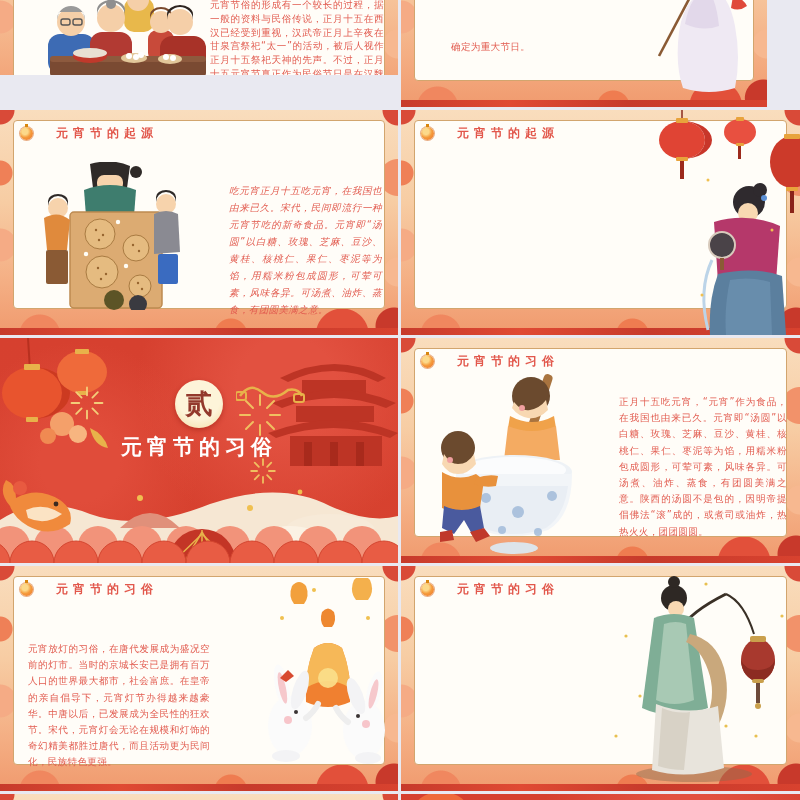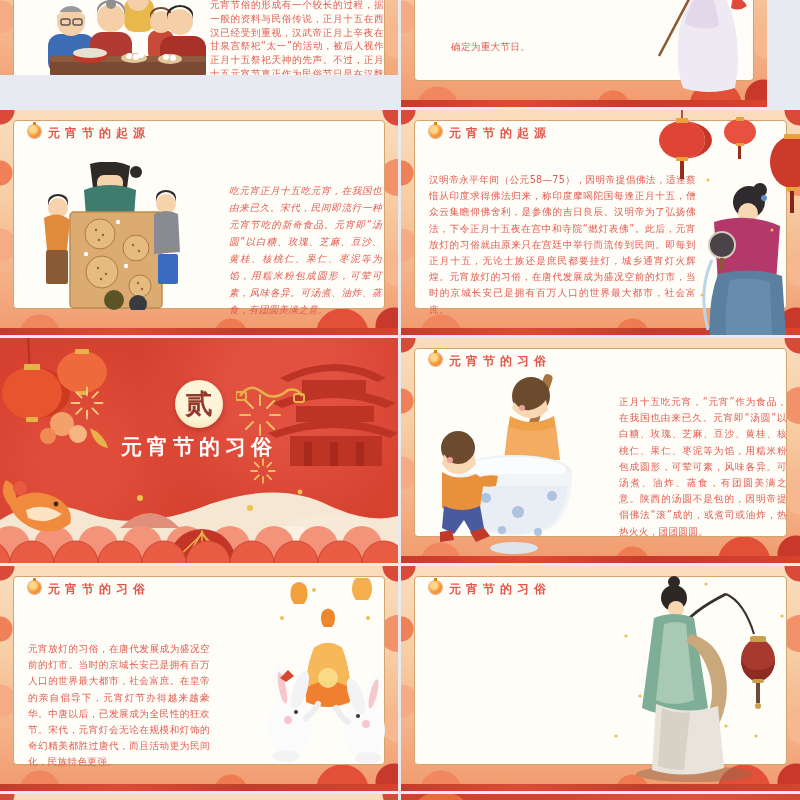--- a/index.html
+++ b/index.html
@@ -40,21 +40,21 @@
       linear-gradient(180deg,#f9ddbd 0%,#f7cda4 40%,#f4ad82 78%,#f09a6e 100%);
   }
   .strip{
     position:absolute;left:0;right:0;bottom:0;height:7px;
     background:linear-gradient(90deg,#c73a2b,#e04a33 30%,#c73a2b 62%,#d8422f);
   }
   .card{
     position:absolute;left:13px;right:13px;top:10px;bottom:26px;
     background:#fffdf8;border:1px solid #d2a56e;border-radius:4px;
   }
-  .title-row{position:absolute;left:28px;top:15px;display:flex;align-items:flex-start;gap:7px;z-index:5;}
+  .title-row{position:absolute;left:20px;top:15px;display:flex;align-items:center;gap:23px;z-index:5;}
   .lantern-icon{
     width:13px;height:13px;border-radius:50%;position:relative;flex:0 0 auto;
     background:radial-gradient(circle at 38% 35%, #fcd98a 0 3px, #f59b3c 6px, #ec6f28 100%);
     box-shadow:0 0 0 1px rgba(214,110,40,.55);
   }
   .lantern-icon::before{content:"";position:absolute;top:-3px;left:5px;width:3px;height:3px;background:#d8860f;}
   .title-text{font-size:12px;font-weight:bold;letter-spacing:5px;color:#e2574b;white-space:nowrap;}
   .body-text{
     position:absolute;font-size:9.6px;line-height:16.2px;color:#e25c50;
     text-align:justify;z-index:4;letter-spacing:.3px;
@@ -237,21 +237,20 @@
       <rect x="68" y="148" width="4" height="12" fill="#8a5a34"></rect>
       <path d="M66 164 q36 -8 64 2 l4 59 -76 0 q-2 -34 8 -61 z" fill="#5b7f9e"></path>
       <path d="M78 170 q20 -4 40 2 l2 53 -46 0 q-2 -28 4 -55 z" fill="#6d93b2" opacity=".7"></path>
       <path d="M60 150 q-14 30 -4 70" stroke="#bcd4e8" stroke-width="3" fill="none"></path>
       <g fill="#f0c050">
           <circle cx="56" cy="70" r="1.5"></circle>
           <circle cx="120" cy="120" r="1.5"></circle>
           <circle cx="50" cy="185" r="1.5"></circle>
         </g>
     </svg>
-    <div class="body-text">汉明帝永平年间（公元58—75），因明帝提倡佛法，适逢蔡愔从印度求得佛法归来，称印度摩喝陀国每逢正月十五，僧众云集瞻仰佛舍利，是参佛的吉日良辰。汉明帝为了弘扬佛法，下令正月十五夜在宫中和寺院“燃灯表佛”。此后，元宵放灯的习俗就由原来只在宫廷中举行而流传到民间。即每到正月十五，无论士族还是庶民都要挂灯，城乡通宵灯火辉煌。元宵放灯的习俗，在唐代发展成为盛况空前的灯市，当时的京城长安已是拥有百万人口的世界最大都市，社会富庶。</div>
   </div>
 </div>
 
 <div class="cell" id="cell-r3-l">
   <div class="slide">
     <div class="cover-bg"></div>
     <svg class="spark" style="left:0;top:0;width:120px;height:125px;" viewBox="0 0 120 125">
       <line x1="28" y1="0" x2="30" y2="32" stroke="#b8301f" stroke-width="2"></line>
       <ellipse cx="32" cy="55" rx="30" ry="26" fill="#e8542e"></ellipse>
       <path d="M32 29 a30 26 0 0 1 0 52 a38 26 0 0 0 0 -52 z" fill="#cc3a20"></path>

